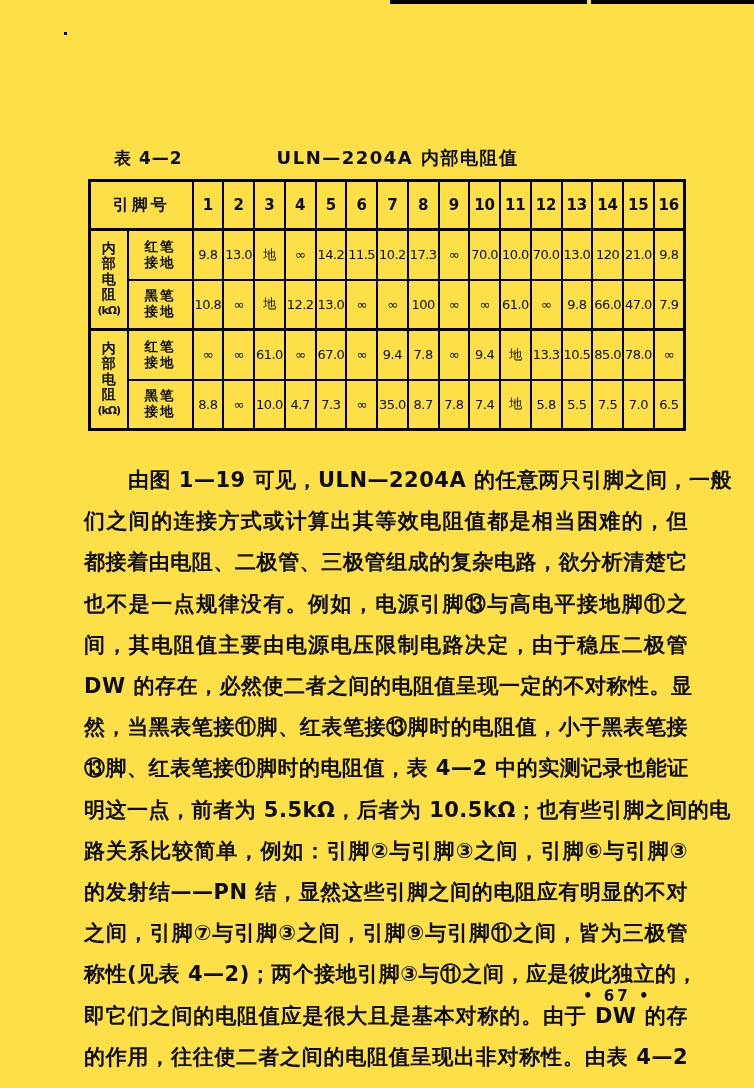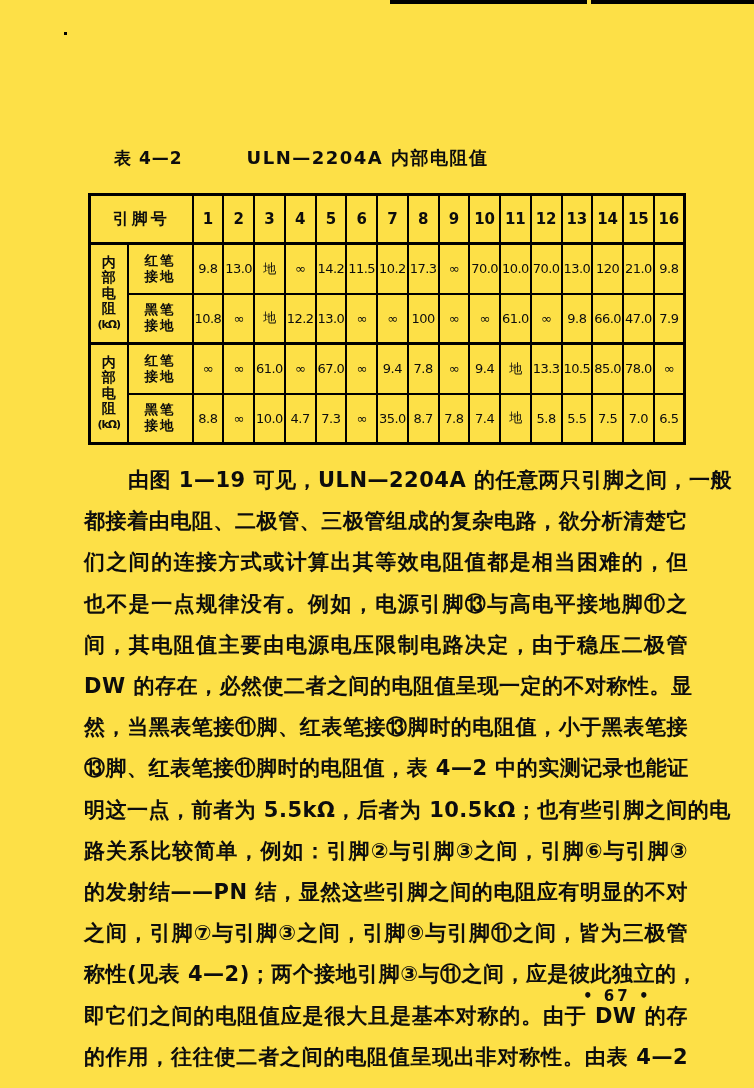--- a/index.html
+++ b/index.html
@@ -14,25 +14,25 @@
   
   .scan-bar { position:absolute; background:#000; }
   .scan-dot { position:absolute; background:#000; }
 
   
   .caption-row {
     position:absolute; top:146px; left:85px; width:602px;
     display:flex; align-items:baseline;
   }
   .caption-label { font-size:17px; font-weight:bold; margin-left:29px; letter-spacing:1px; }
-  .caption-title { font-size:18px; font-weight:bold; margin-left:64px; letter-spacing:1.5px; }
+  .caption-title { font-size:18px; font-weight:bold; margin-left:94px; letter-spacing:1.5px; }
 
   
   .res-table {
-    position:absolute; top:193px; left:88px;
+    position:absolute; top:179px; left:88px;
     width:598px; border-collapse:collapse; table-layout:fixed;
     border:3px solid #000;
   }
   .res-table th, .res-table td {
     border:2px solid #000; padding:0; text-align:center; vertical-align:middle;
     white-space:nowrap; overflow:visible;
   }
   .res-table thead tr { height:49px; }
   .res-table tbody tr { height:50px; }
   .res-table thead th { border-bottom:3px solid #000; }
@@ -202,22 +202,22 @@
           <td class="val">5.5</td>
           <td class="val">7.5</td>
           <td class="val">7.0</td>
           <td class="val">6.5</td>
         </tr>
       </tbody>
   </table>
 
   <div class="body-text" id="body-text">
       <div class="body-line first">由图 1—19 可见，ULN—2204A 的任意两只引脚之间，一般</div>
+      <div class="body-line">们之间的连接方式或计算出其等效电阻值都是相当困难的，但</div>
       <div class="body-line">都接着由电阻、二极管、三极管组成的复杂电路，欲分析清楚它</div>
-      <div class="body-line">们之间的连接方式或计算出其等效电阻值都是相当困难的，但</div>
       <div class="body-line">也不是一点规律没有。例如，电源引脚⑬与高电平接地脚⑪之</div>
       <div class="body-line">间，其电阻值主要由电源电压限制电路决定，由于稳压二极管</div>
       <div class="body-line">DW 的存在，必然使二者之间的电阻值呈现一定的不对称性。显</div>
       <div class="body-line">然，当黑表笔接⑪脚、红表笔接⑬脚时的电阻值，小于黑表笔接</div>
       <div class="body-line">⑬脚、红表笔接⑪脚时的电阻值，表 4—2 中的实测记录也能证</div>
       <div class="body-line">明这一点，前者为 5.5kΩ，后者为 10.5kΩ；也有些引脚之间的电</div>
       <div class="body-line">路关系比较简单，例如：引脚②与引脚③之间，引脚⑥与引脚③</div>
       <div class="body-line">的发射结——PN 结，显然这些引脚之间的电阻应有明显的不对</div>
       <div class="body-line">之间，引脚⑦与引脚③之间，引脚⑨与引脚⑪之间，皆为三极管</div>
       <div class="body-line">称性(见表 4—2)；两个接地引脚③与⑪之间，应是彼此独立的，</div>

